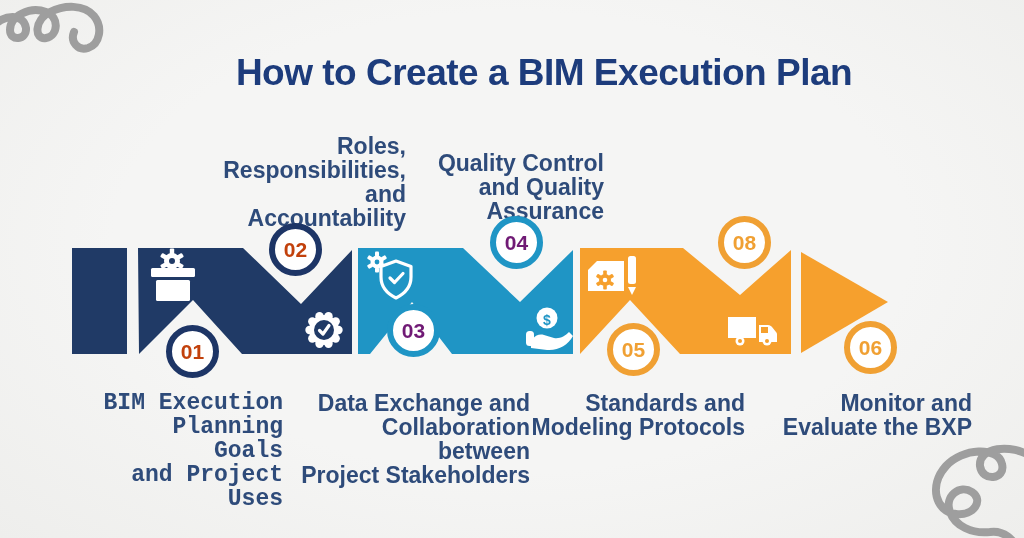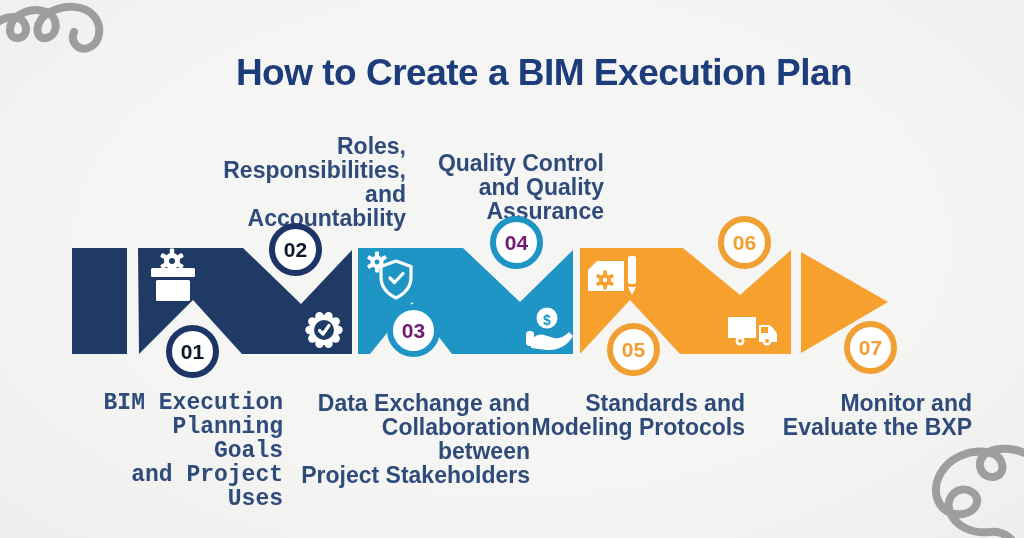--- a/index.html
+++ b/index.html
@@ -32,21 +32,21 @@
   .lbl6{left:607px;top:138px;width:244px;}
   .lbl7{left:772px;top:391px;width:200px;}
   .num-circle{
     position:absolute;
     width:41px;height:41px;border-radius:50%;
     background:#ffffff;
     display:flex;align-items:center;justify-content:center;
     font-size:21px;font-weight:700;
     box-sizing:content-box;
   }
-  .num-circle.navy{border:6px solid #1d3566;color:#0f172a;}
+  .num-circle.navy{border:6px solid #1d3566;color:#c2410c;}
   .num-circle.teal{border:6px solid #1f95c5;color:#701a75;}
   .num-circle.orange{border:6px solid #f0a033;color:#f0a033;}
   .c1{left:166px;top:325px;}
   .c2{left:269px;top:223px;}
   .c3{left:387px;top:304px;}
   .c4{left:490px;top:216px;}
   .c5{left:607px;top:323px;}
   .c6{left:718px;top:216px;}
   .c7{left:844px;top:321px;}
   svg{position:absolute;left:0;top:0;}
@@ -178,16 +178,16 @@
   <div class="step-label lbl5">Standards and
 Modeling Protocols</div>
   <div class="step-label lbl7">Monitor and
 Evaluate the BXP</div>
 
   <div class="num-circle navy c1">01</div>
   <div class="num-circle navy c2">02</div>
   <div class="num-circle teal c3">03</div>
   <div class="num-circle teal c4">04</div>
   <div class="num-circle orange c5">05</div>
-  <div class="num-circle orange c6">06</div>
-  <div class="num-circle orange c7">07</div>
+  <div class="num-circle orange c6">08</div>
+  <div class="num-circle orange c7">06</div>
 
 </div>
 
 </body></html>

